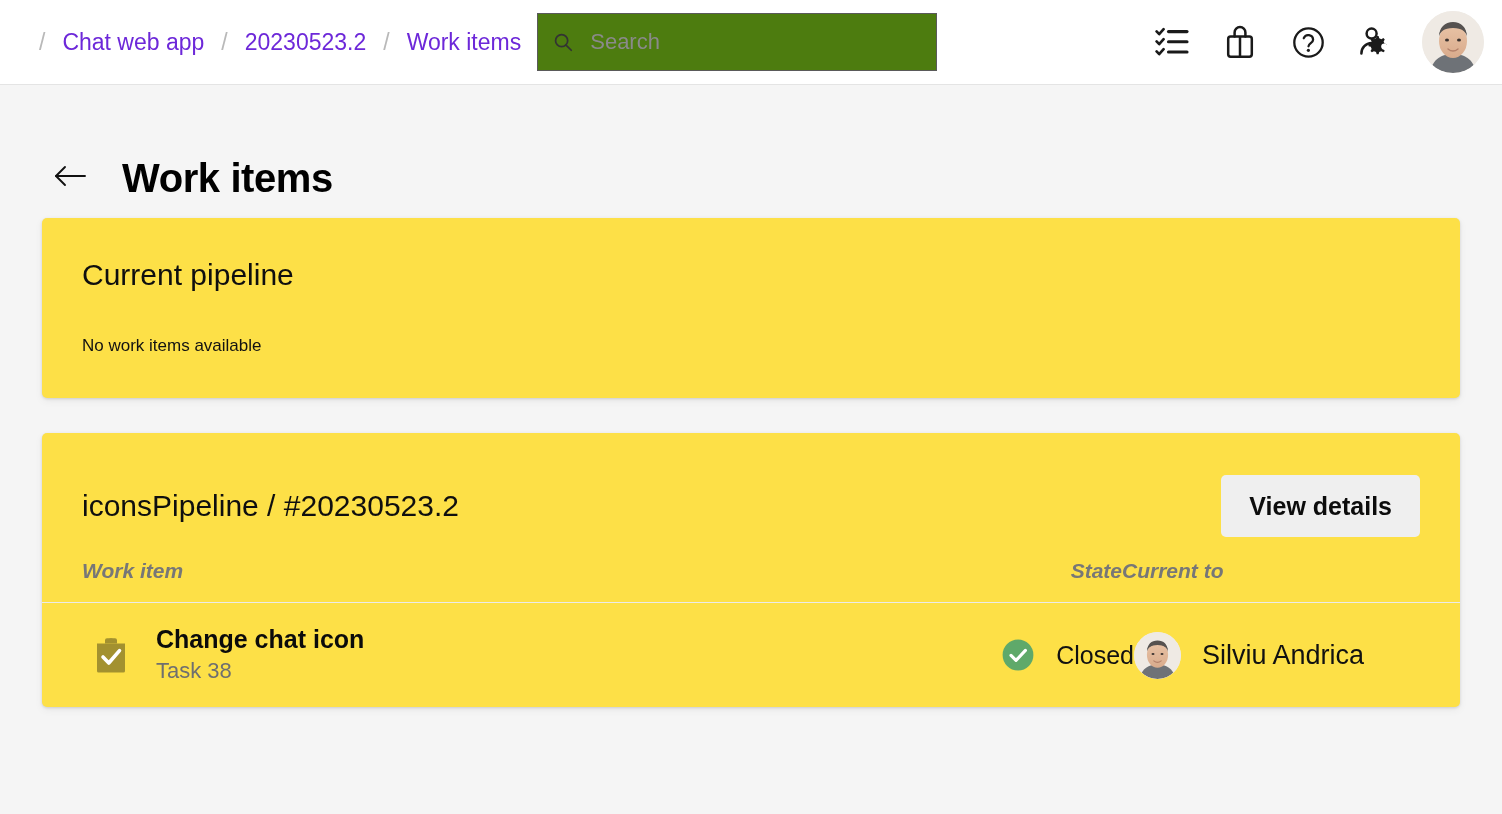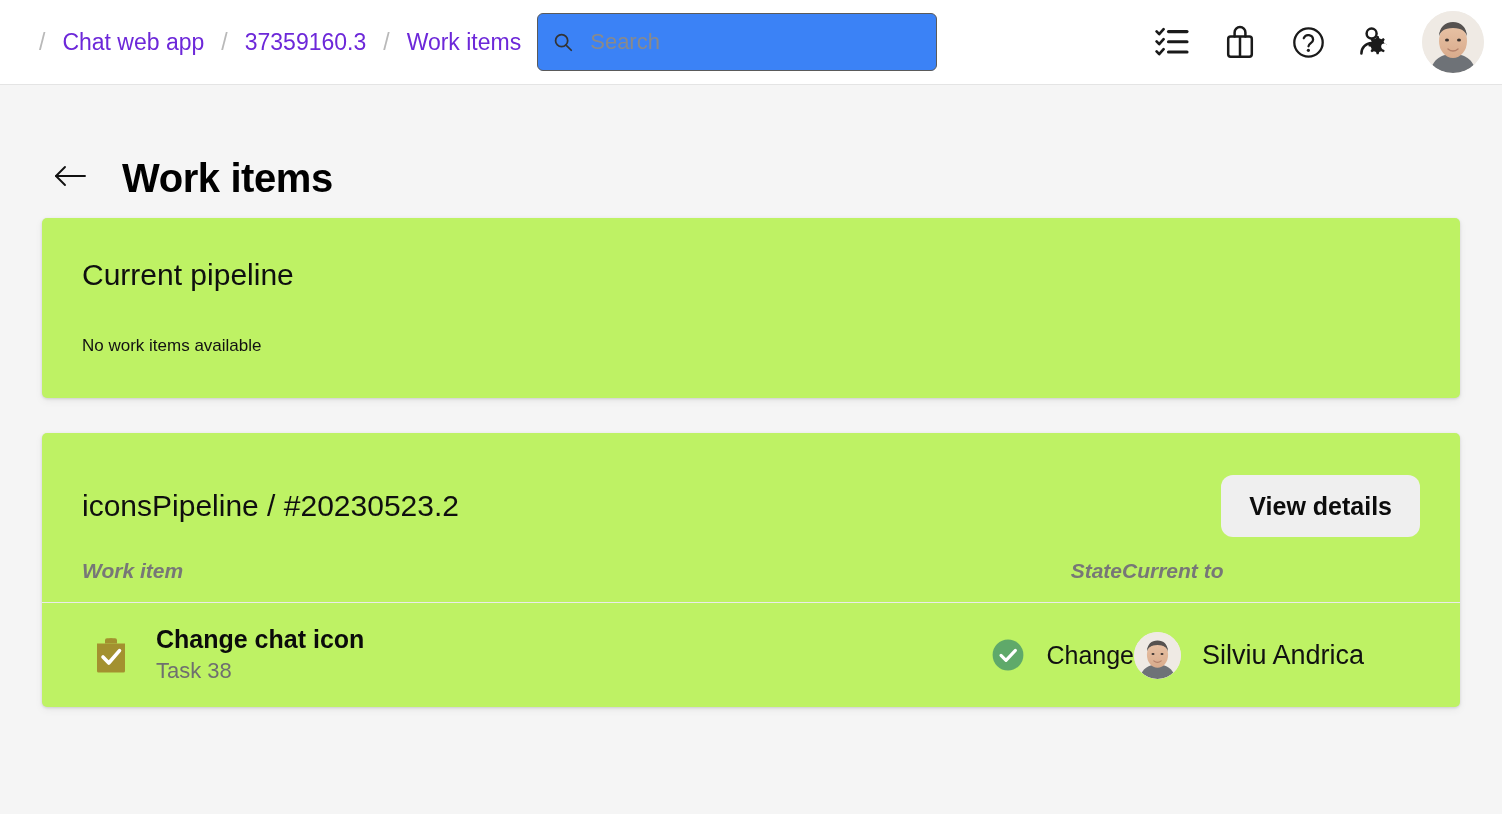--- a/index.html
+++ b/index.html
@@ -47,22 +47,22 @@
     line-height: 1;
     white-space: nowrap;
     cursor: pointer;
   }
 
   .search-wrap {
     margin-left: 16px;
     width: 400px;
     height: 58px;
     border: 1px solid #5a5a5a;
-    border-radius: 6px;
-    background: #3b82f6;
+    border-radius: 0;
+    background: #4d7c0f;
     display: flex;
     align-items: center;
     padding: 0 14px;
     flex-shrink: 0;
   }
   .search-icon { width: 22px; height: 22px; margin-right: 16px; flex-shrink: 0; display:block; }
   .search-input {
     border: none;
     outline: none;
     font-family: "Liberation Sans", sans-serif;
@@ -126,21 +126,21 @@
     letter-spacing: -0.4px;
     margin-left: 30px;
     color: #000;
     line-height: 1;
   }
 
   
   .content { padding: 0 42px; }
 
   .card {
-    background: #bef264;
+    background: #fde047;
     border-radius: 5px;
     box-shadow: 0 1px 3px rgba(0,0,0,0.13), 0 3px 8px rgba(0,0,0,0.055);
   }
 
   .card-pipeline {
     padding: 42px 40px 44px 40px;
     margin-bottom: 35px;
   }
   .card-pipeline h2 {
     font-size: 30px;
@@ -169,21 +169,21 @@
     font-size: 30px;
     font-weight: 400;
     color: #0f0f0f;
     line-height: 1;
     white-space: nowrap;
   }
   .view-details-btn {
     margin-left: auto;
     background: #efefef;
     border: none;
-    border-radius: 12px;
+    border-radius: 5px;
     font-family: "Liberation Sans", sans-serif;
     font-size: 25px;
     font-weight: bold;
     color: #0c0c0c;
     padding: 0 28px;
     height: 62px;
     cursor: pointer;
     white-space: nowrap;
   }
 
@@ -256,21 +256,21 @@
 </style>
 </head>
 <body>
 
 <div class="topbar">
 
   <div class="breadcrumb">
     <span class="crumb-sep">/</span>
     <span class="crumb">Chat web app</span>
     <span class="crumb-sep">/</span>
-    <span class="crumb">37359160.3</span>
+    <span class="crumb">20230523.2</span>
     <span class="crumb-sep">/</span>
     <span class="crumb">Work items</span>
   </div>
 
   <div class="search-wrap">
     <span>
       <svg class="search-icon" viewBox="0 0 24 24" fill="none" stroke="#333" stroke-width="1.9">
         <circle cx="10.5" cy="10.5" r="6.6"></circle>
         <line x1="15.3" y1="15.3" x2="21" y2="21" stroke-linecap="round"></line>
       </svg>
@@ -400,21 +400,21 @@
           </div>
         </div>
 
         <div class="col-state">
           <span>
             <svg class="state-icon" viewBox="0 0 34 34">
               <circle cx="17" cy="17" r="15.4" fill="#5fa96a"></circle>
               <polyline points="10,17.4 15,22.4 24.4,12.4" fill="none" stroke="#ffffff" stroke-width="3.1" stroke-linecap="round" stroke-linejoin="round"></polyline>
             </svg>
           </span>
-          <span class="state-label">Change</span>
+          <span class="state-label">Closed</span>
         </div>
 
         <div class="col-assn">
           <span class="avatar-cell">
             <svg viewBox="0 0 47 47" width="47" height="47">
               <defs>
                 <clipPath id="avClipCell">
                     <circle cx="23.5" cy="23.5" r="23.5"></circle>
                   </clipPath>
                 <linearGradient id="skinCell" x1="0" y1="0" x2="0" y2="1">

